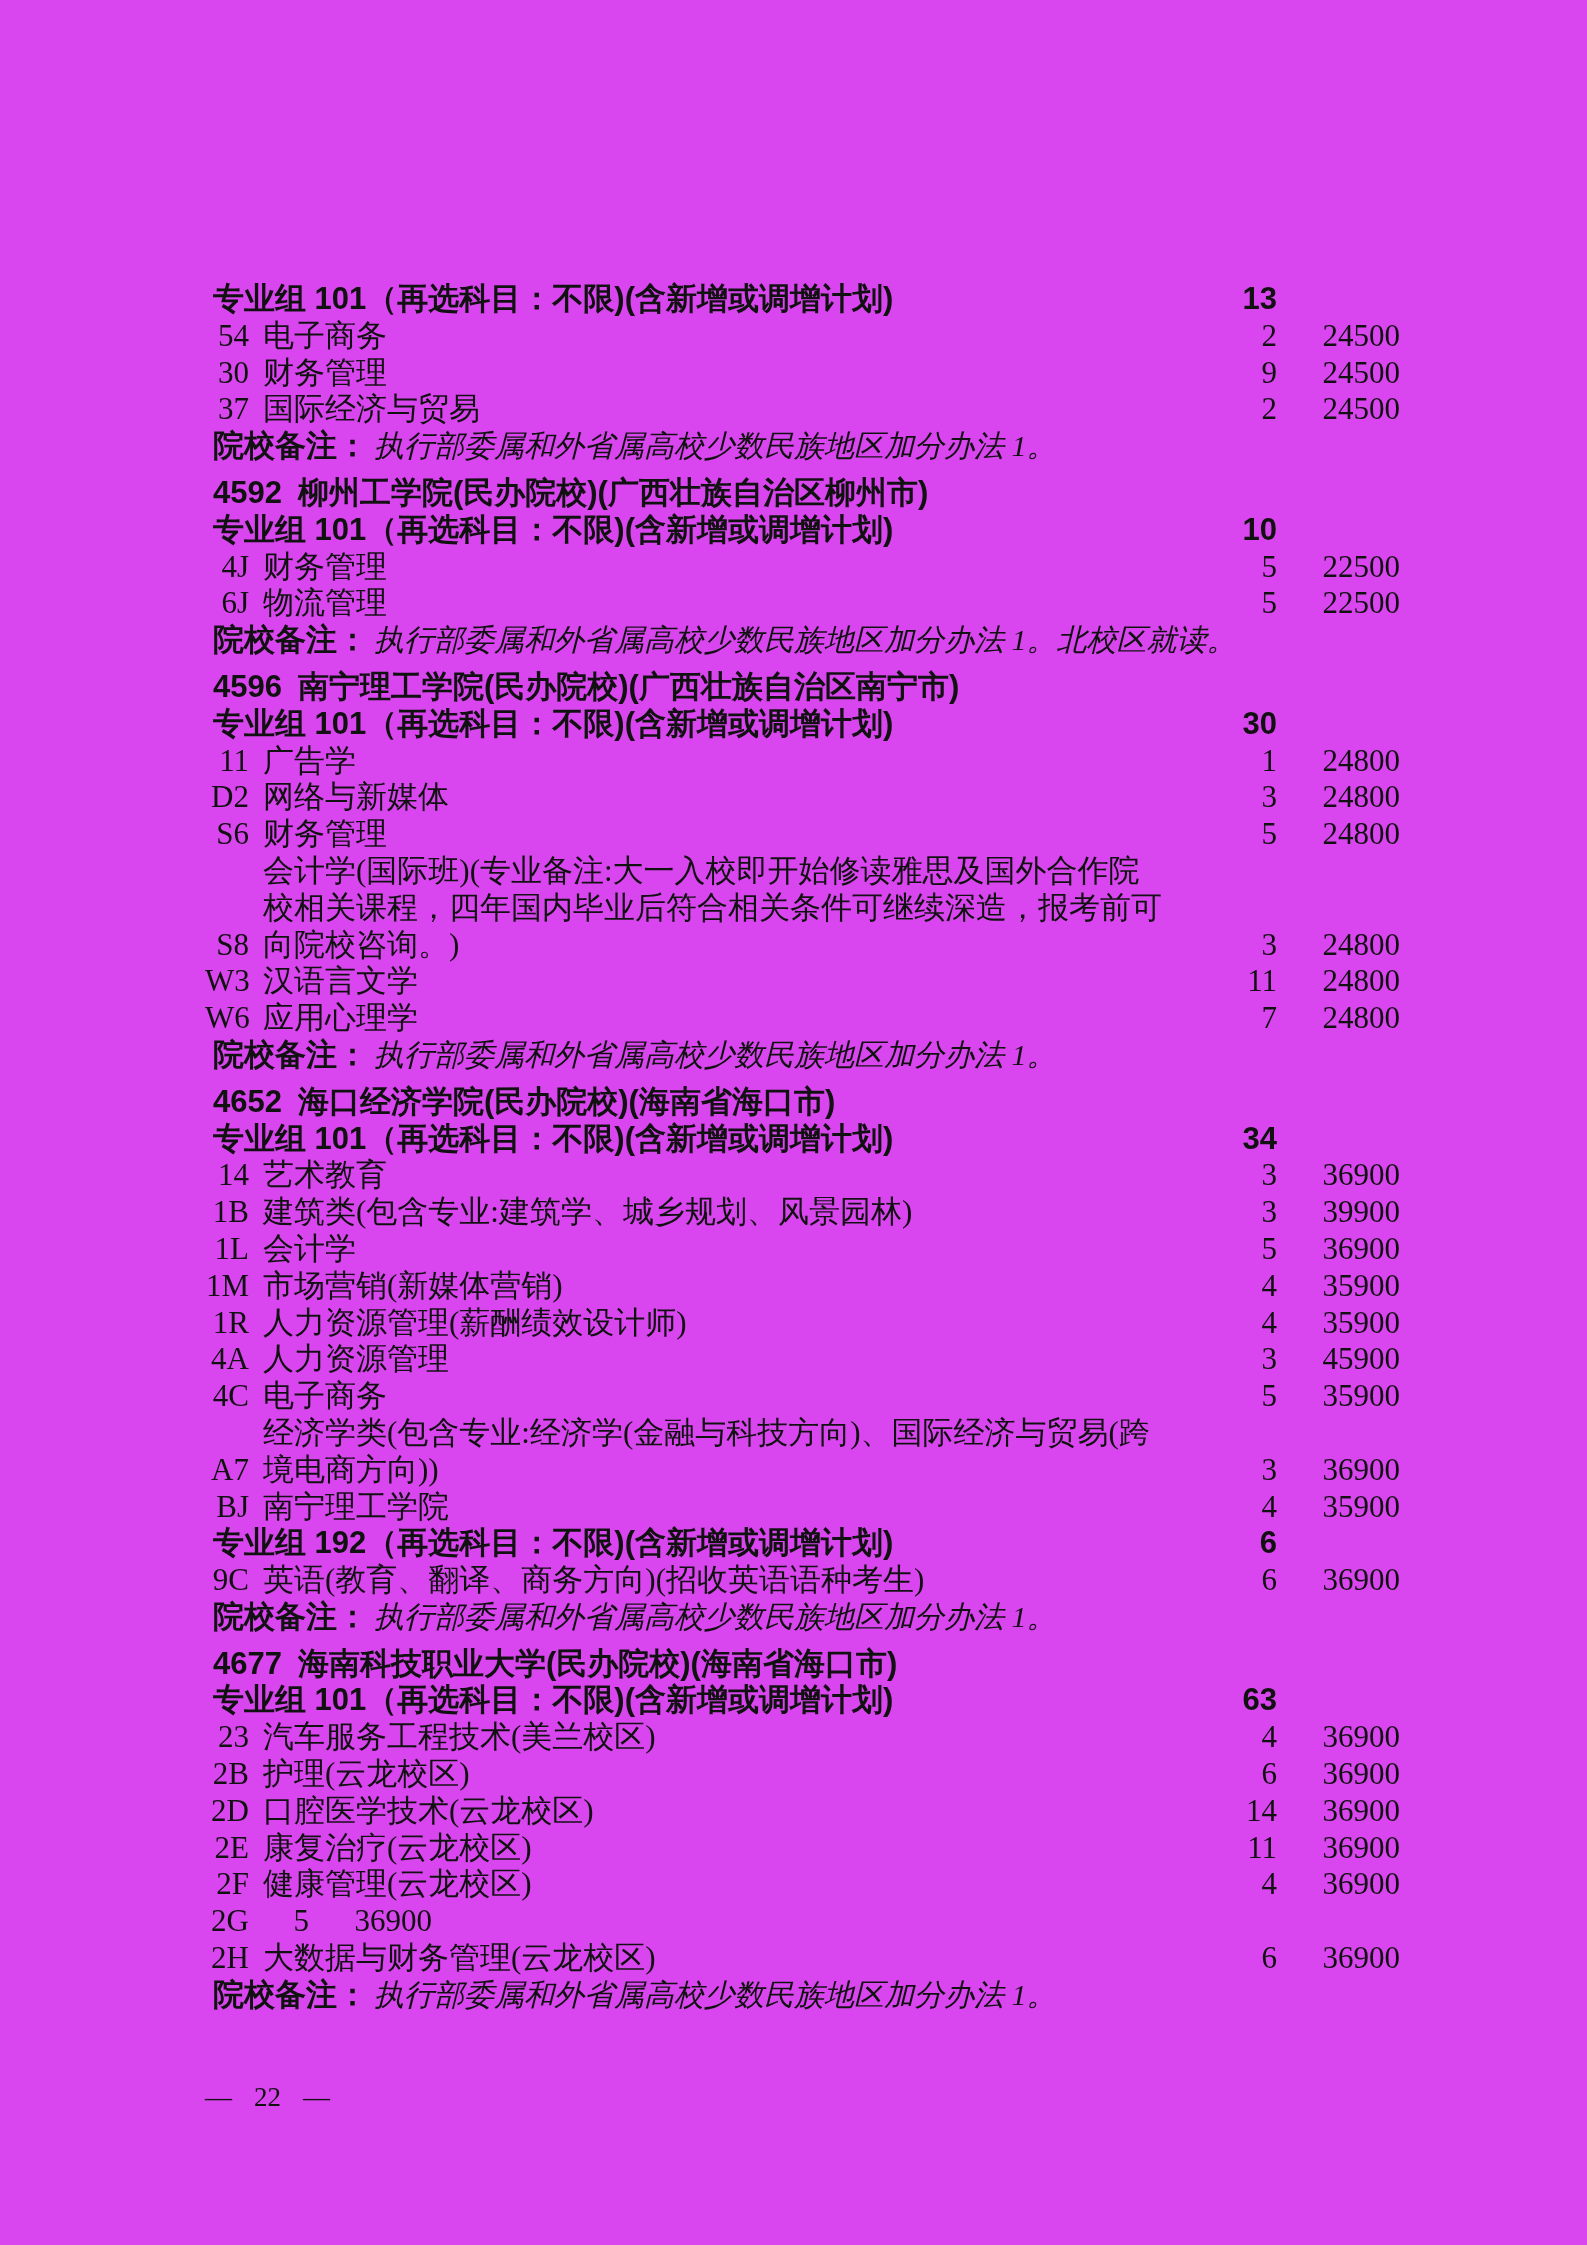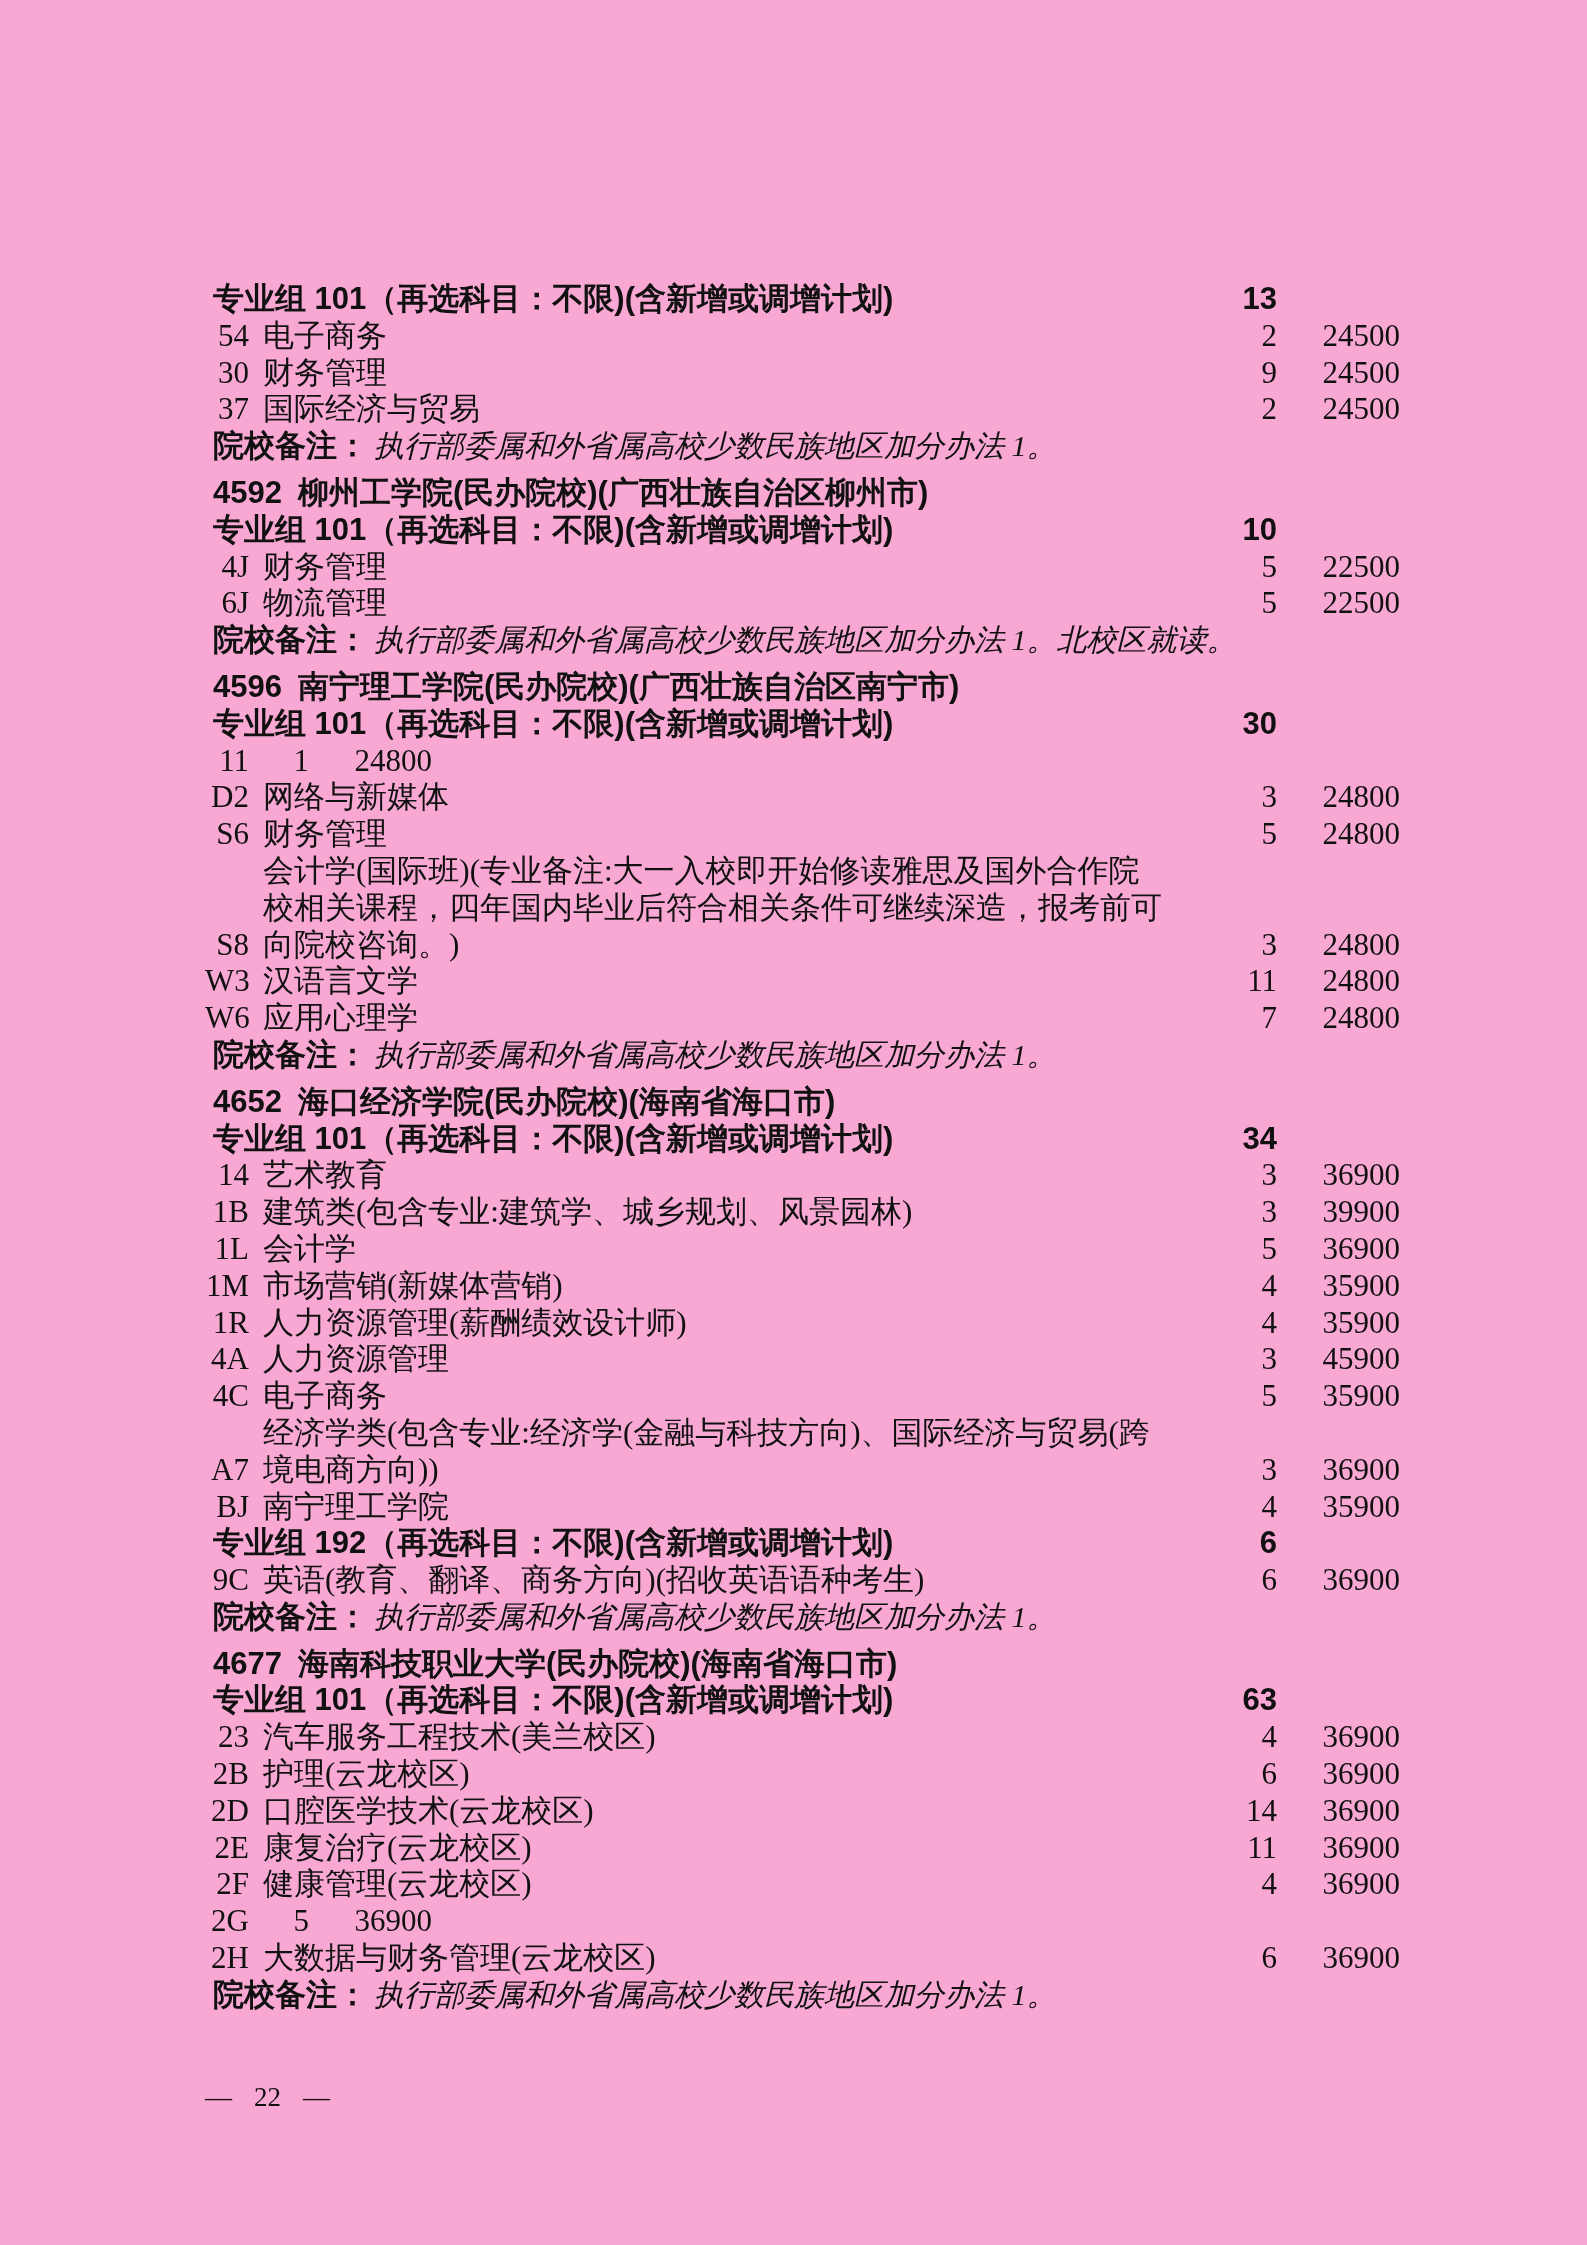--- a/index.html
+++ b/index.html
@@ -2,21 +2,21 @@
 <html><head>
 <meta charset="utf-8">
 <style>
   * { box-sizing: border-box; margin: 0; padding: 0; }
   html, body { background: #9b9b9b; }
   .page {
     position: relative;
     width: 1587px;
     height: 2245px;
     margin: 0 auto;
-    background: #f9a8d4;
+    background: #d946ef;
     color: #111111;
     font-size: 31px;
     overflow: hidden;
   }
   .content {
     position: absolute;
     left: 205px;
     top: 281px;
     width: 1195px;
   }
@@ -128,20 +128,21 @@
     <span class="school-code">4596</span>
     <span class="school-name">南宁理工学院(民办院校)(广西壮族自治区南宁市)</span>
   </div>
       <div class="row group-row">
     <span class="group-label">专业组 101（再选科目：不限)(含新增或调增计划)</span>
     <span class="cell-count">30</span>
     <span class="cell-fee"></span>
   </div>
       <div class="row major-row">
     <span class="code">11</span>
+    <span class="mname">广告学</span>
     <span class="cell-count">1</span>
     <span class="cell-fee">24800</span>
   </div>
       <div class="row major-row">
     <span class="code">D2</span>
     <span class="mname">网络与新媒体</span>
     <span class="cell-count">3</span>
     <span class="cell-fee">24800</span>
   </div>
       <div class="row major-row">

